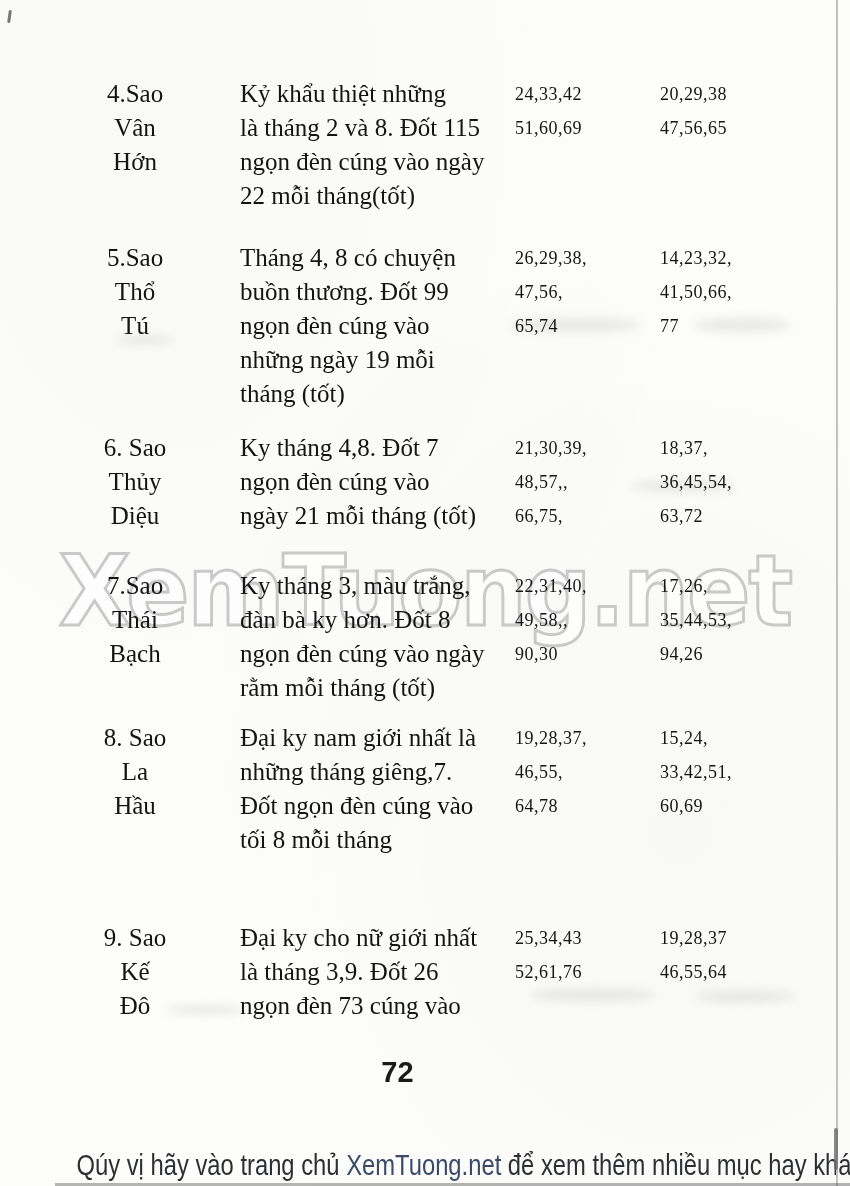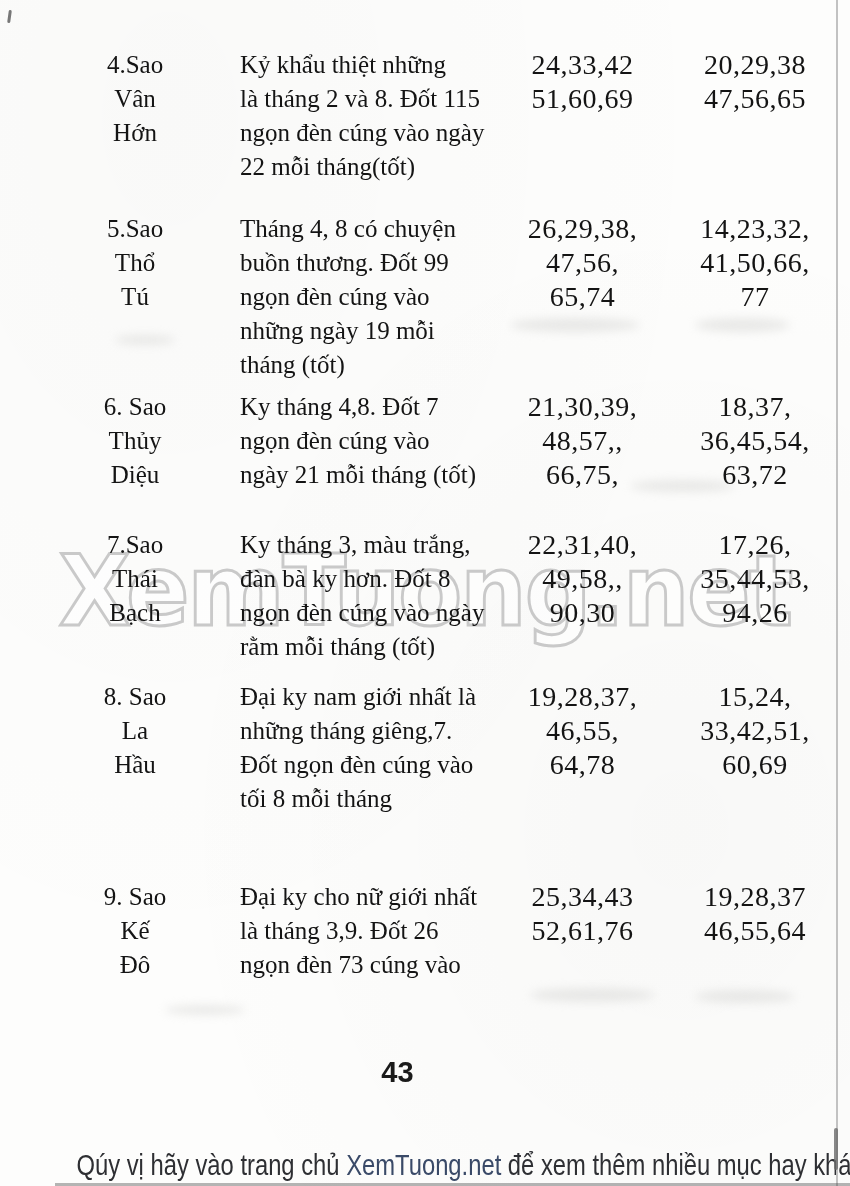--- a/index.html
+++ b/index.html
@@ -38,29 +38,29 @@
     z-index:2;
     padding:48px 0 0 60px;
     color:#141414;
   }
   .star-row{
     display:grid;
     grid-template-columns:180px 265px 145px auto;
     line-height:34px;
     font-size:25px;
   }
-  .star-row:nth-child(1){margin-bottom:28px;}
-  .star-row:nth-child(2){margin-bottom:8px;}
+  .star-row:nth-child(1){margin-bottom:28px;margin-top:29px;}
+  .star-row:nth-child(2){margin-bottom:20px;}
   .star-row:nth-child(3){margin-bottom:36px;}
   .star-row:nth-child(4){margin-bottom:16px;}
   .star-row:nth-child(5){margin-bottom:64px;}
   .cell{white-space:pre-line;}
   .cell-name{text-align:center;padding-right:30px;}
   .cell-desc{}
-  .cell-num{font-size:28px;padding-left:10px;letter-spacing:0.5px;text-align:center;}
+  .cell-num{font-size:18px;padding-left:10px;letter-spacing:0.5px;}
   
   .page-number{
     position:absolute;
     top:1056px;left:0;right:55px;
     text-align:center;
     font-family:"Liberation Sans", sans-serif;
     font-size:29px;
     font-weight:bold;
     color:#1a1a1a;
     z-index:2;
@@ -209,21 +209,21 @@
       <div class="cell cell-desc">Đại ky cho nữ giới nhất
 là tháng 3,9. Đốt 26
 ngọn đèn 73 cúng vào</div>
       <div class="cell cell-num">25,34,43
 52,61,76</div>
       <div class="cell cell-num">19,28,37
 46,55,64</div>
     </div>
   </div>
 
-  <div class="page-number">43</div>
+  <div class="page-number">72</div>
 
   <div class="footer"><span>Qúy vị hãy vào trang chủ </span><span class="site-link">XemTuong.net</span><span> để xem thêm nhiều mục hay khác</span></div>
 
   <div class="edge-line-right"></div>
   <div class="edge-mark-right-bottom"></div>
   <div class="edge-line-bottom"></div>
   <div class="corner-tick"></div>
 
 </div>
 

